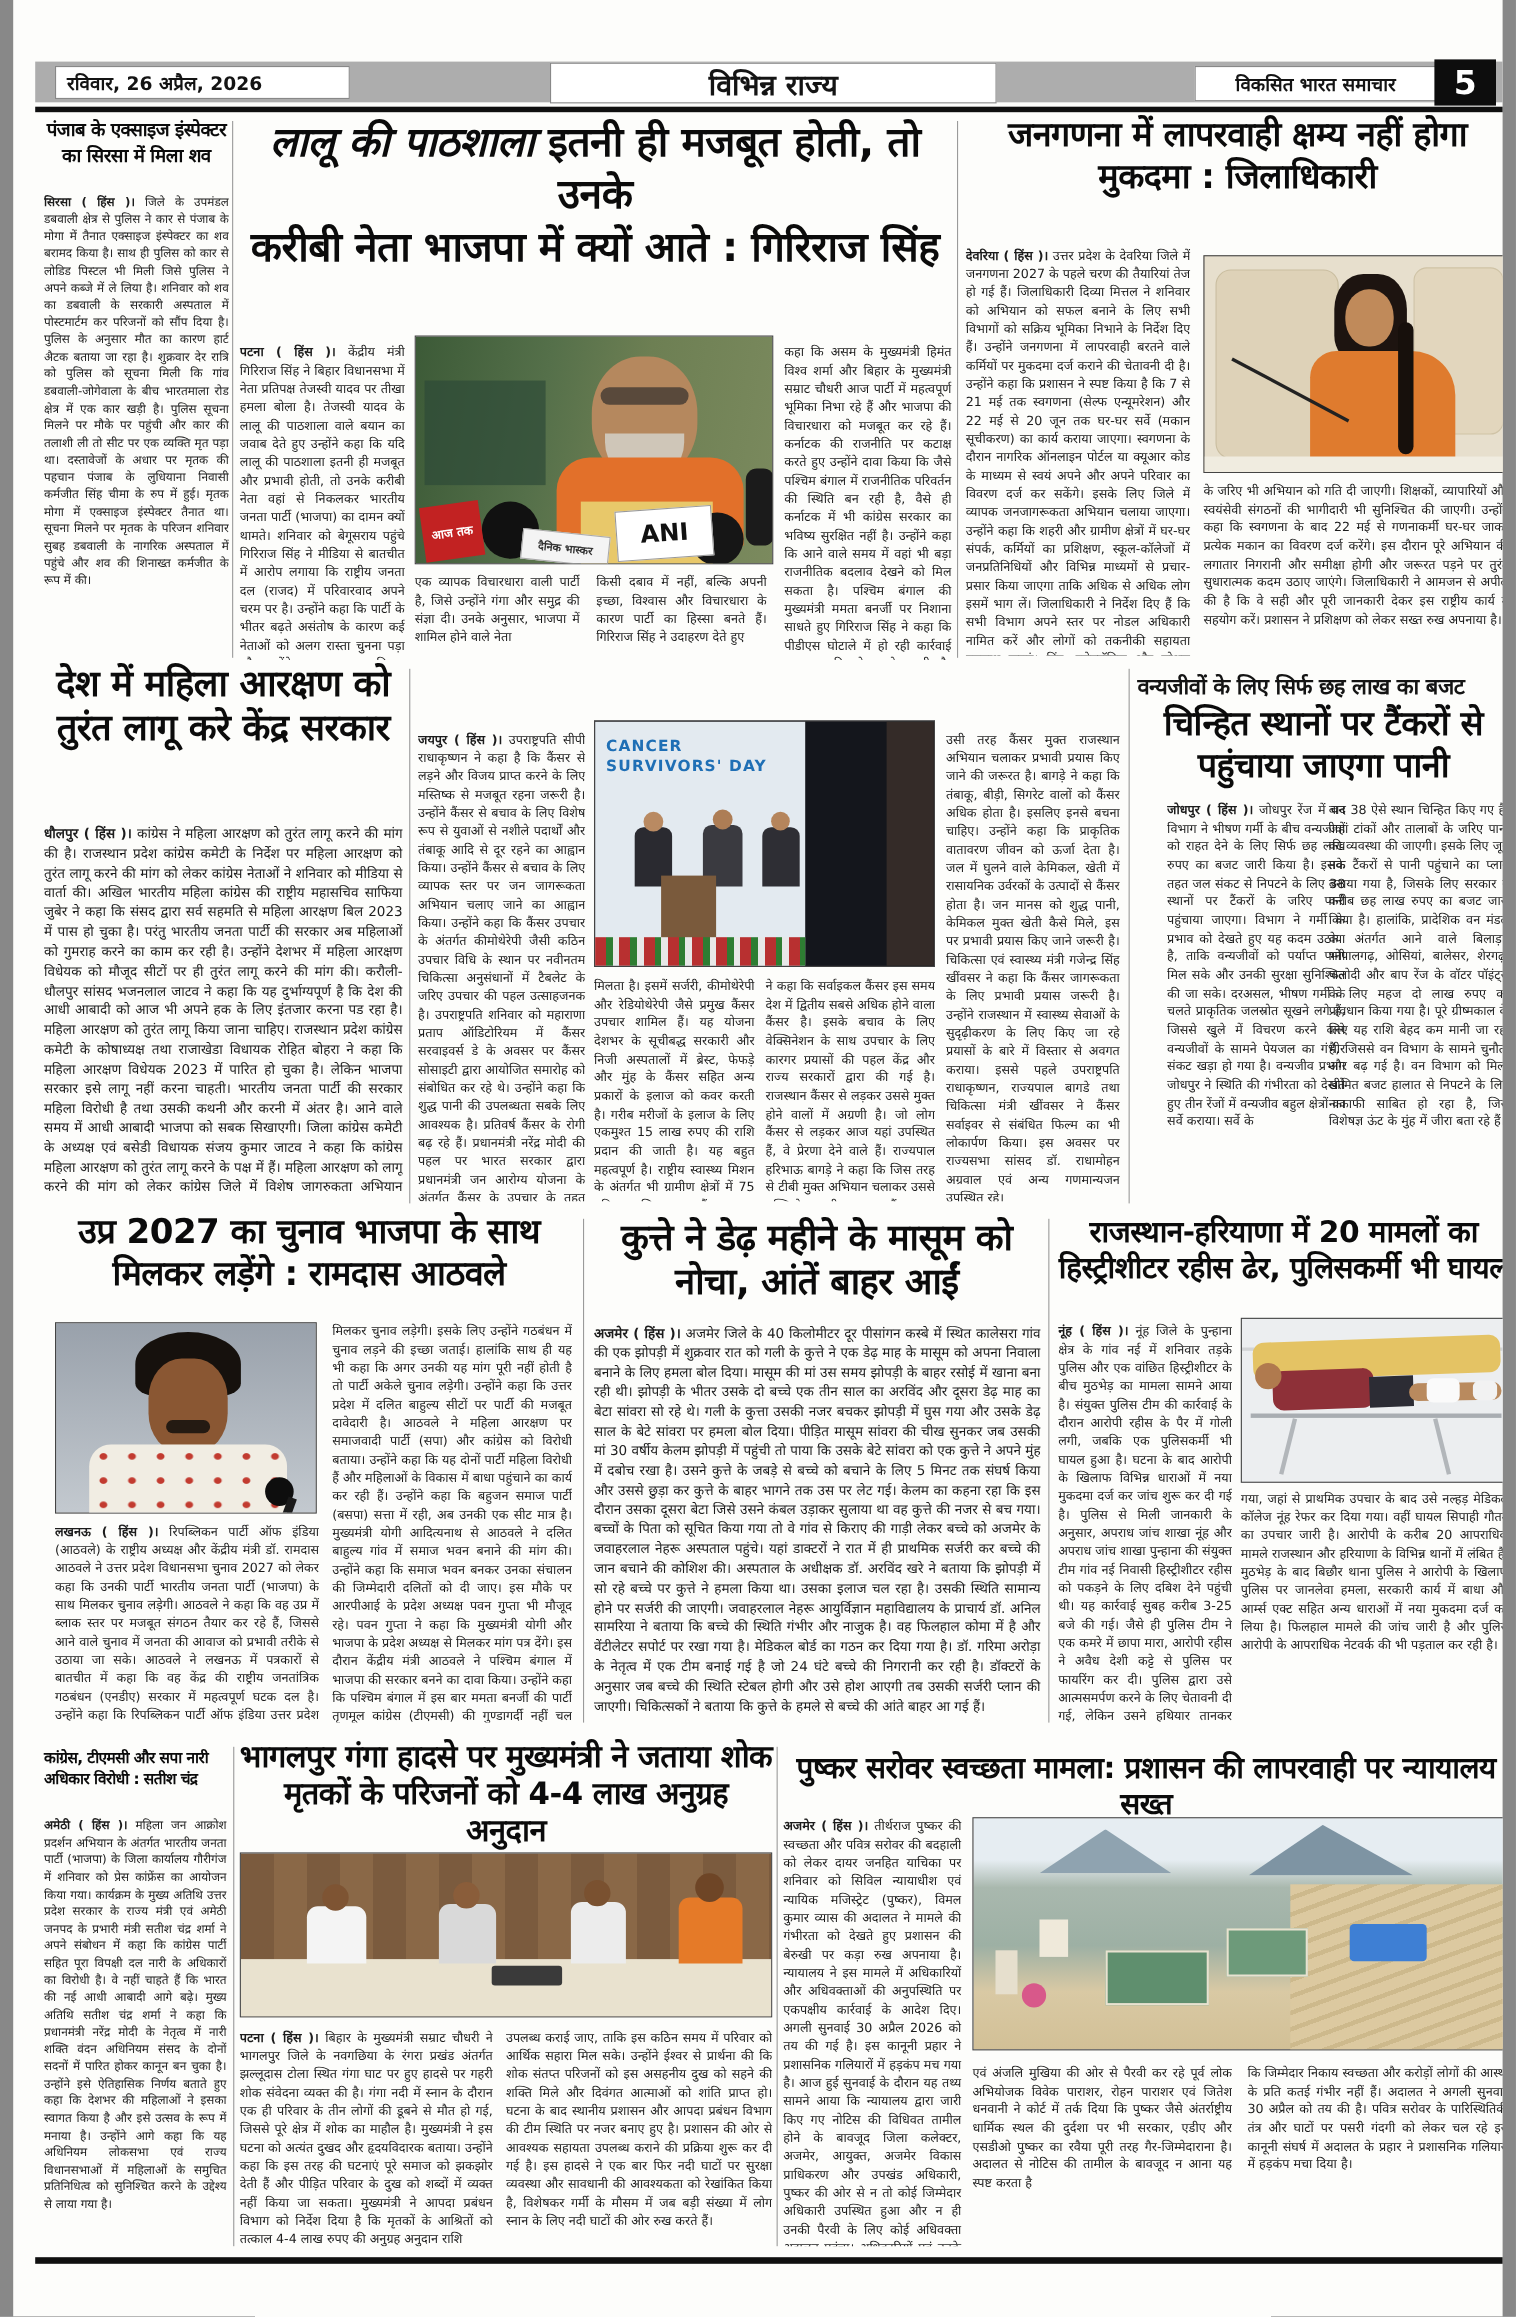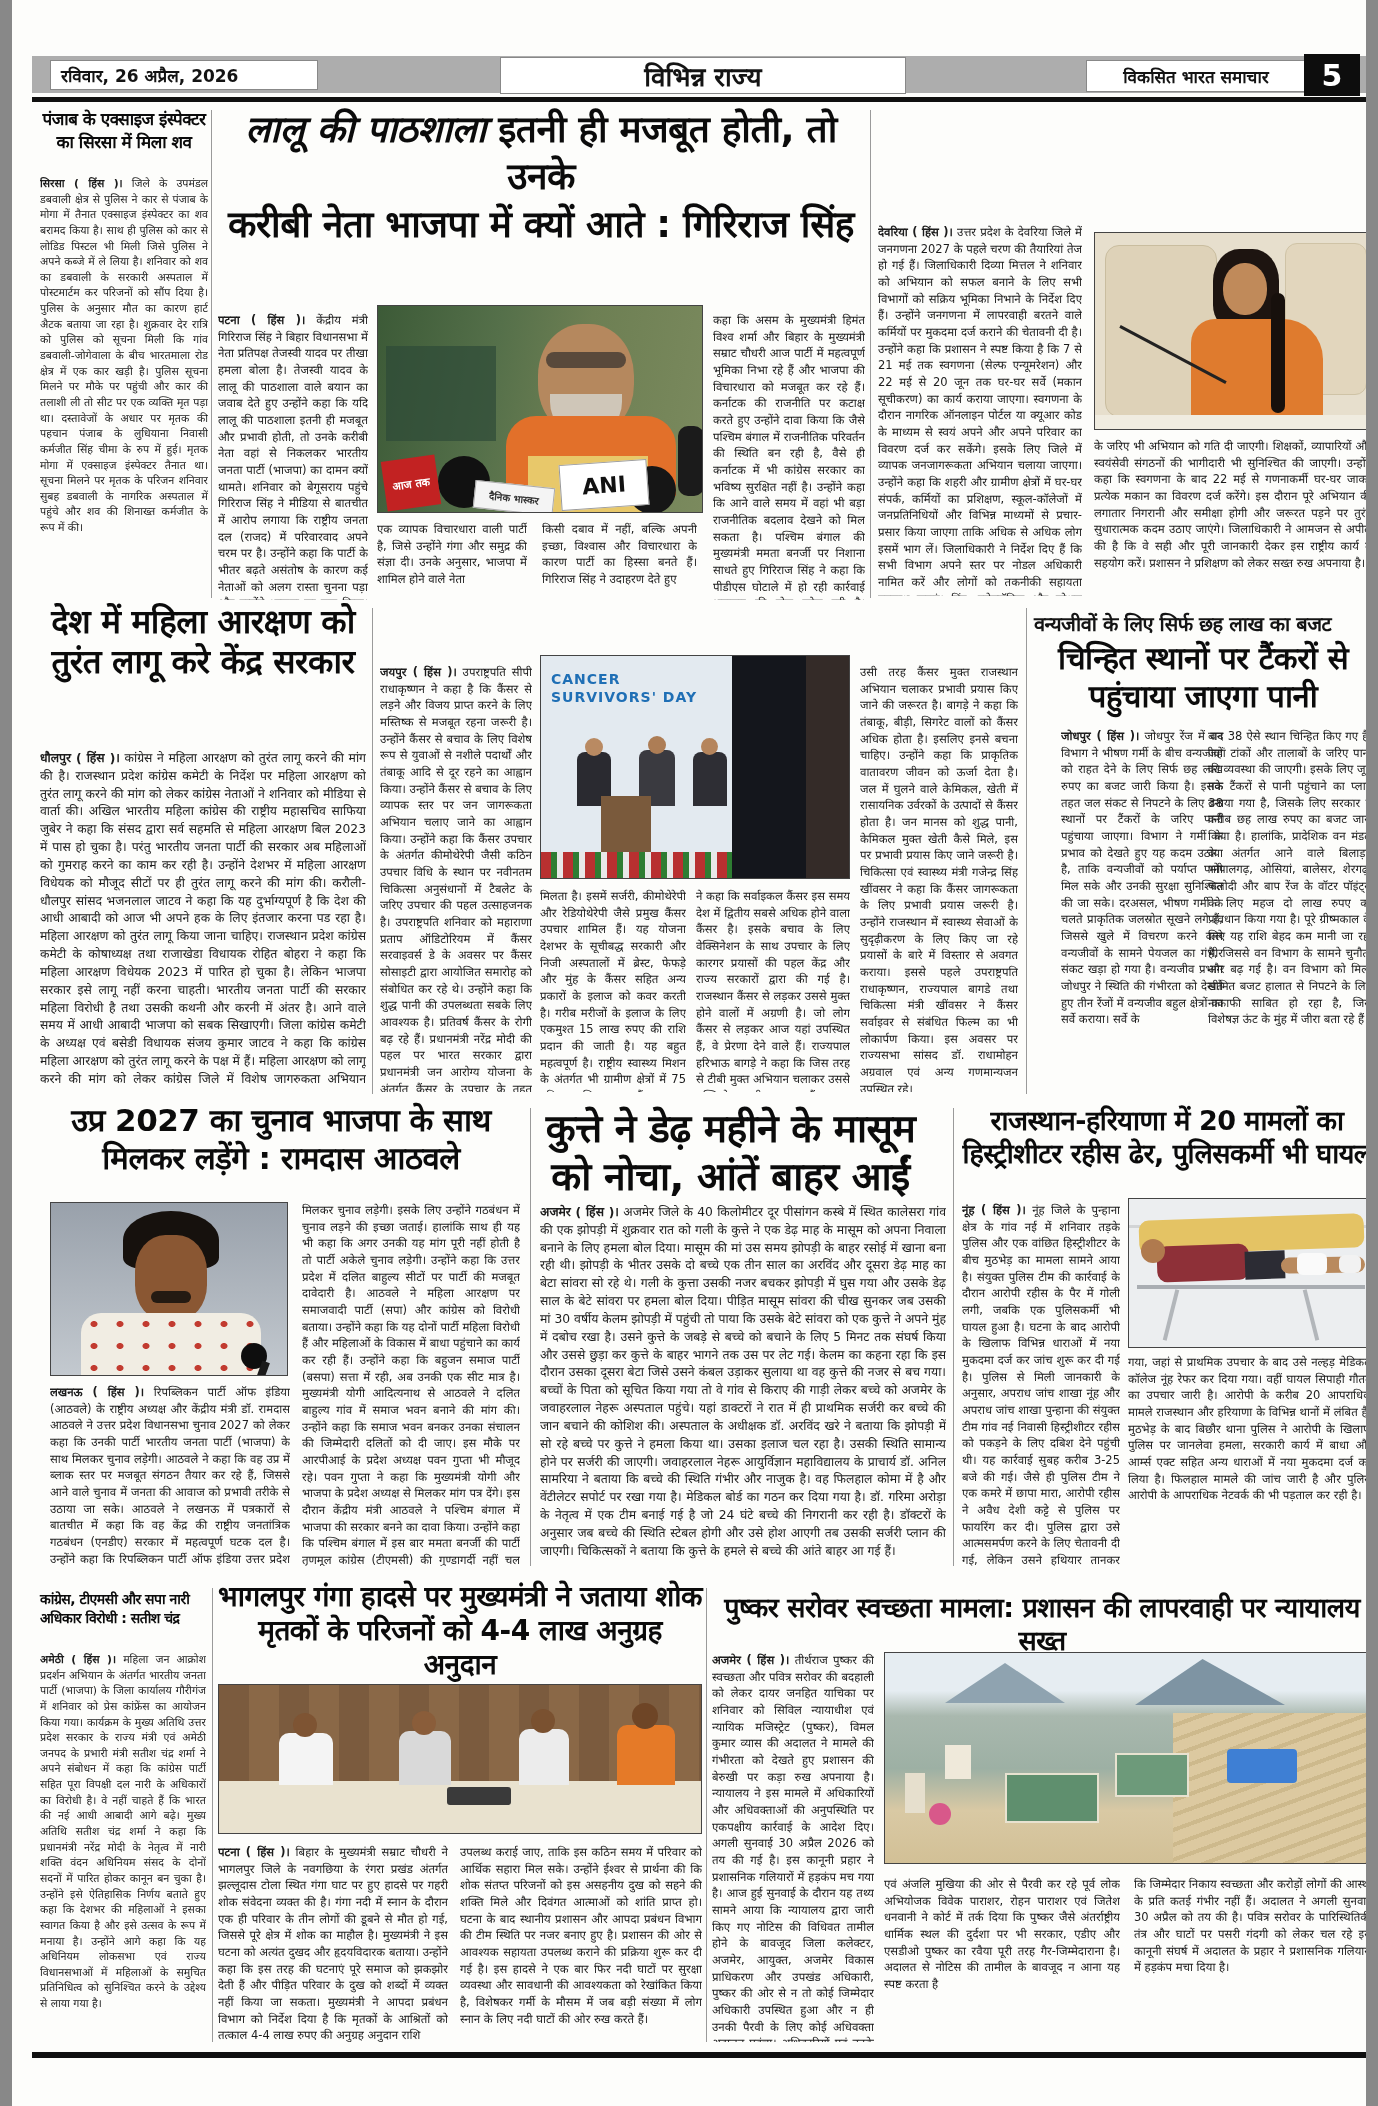--- a/index.html
+++ b/index.html
@@ -86,20 +86,21 @@
         <span>ANI</span>
       </div>
     <div class="ph" style="left:96px;top:178px;width:78px;height:26px;background:#f4f4f4;border:1px solid #aaa;color:#333;font-size:10px;font-weight:bold;display:flex;align-items:center;justify-content:center;transform:rotate(6deg);">
         <span>दैनिक भास्कर</span>
       </div>
   </div>
   <div class="abs col" style="left:701px;top:312px;width:152px;height:288px;">कहा कि असम के मुख्यमंत्री हिमंत विश्व शर्मा और बिहार के मुख्यमंत्री सम्राट चौधरी आज पार्टी में महत्वपूर्ण भूमिका निभा रहे हैं और भाजपा की विचारधारा को मजबूत कर रहे हैं। कर्नाटक की राजनीति पर कटाक्ष करते हुए उन्होंने दावा किया कि जैसे पश्चिम बंगाल में राजनीतिक परिवर्तन की स्थिति बन रही है, वैसे ही कर्नाटक में भी कांग्रेस सरकार का भविष्य सुरक्षित नहीं है। उन्होंने कहा कि आने वाले समय में वहां भी बड़ा राजनीतिक बदलाव देखने को मिल सकता है। पश्चिम बंगाल की मुख्यमंत्री ममता बनर्जी पर निशाना साधते हुए गिरिराज सिंह ने कहा कि पीडीएस घोटाले में हो रही कार्रवाई भ्रष्टाचार की पोल खोल रही है। उन्होंने कहा कि जो जैसा करेगा, उसे वैसा ही परिणाम भुगतना पड़ेगा।</div>
   <div class="abs col" style="left:365px;top:521px;width:150px;height:78px;">एक व्यापक विचारधारा वाली पार्टी है, जिसे उन्होंने गंगा और समुद्र की संज्ञा दी। उनके अनुसार, भाजपा में शामिल होने वाले नेता</div>
   <div class="abs col" style="left:530px;top:521px;width:155px;height:78px;">किसी दबाव में नहीं, बल्कि अपनी इच्छा, विश्वास और विचारधारा के कारण पार्टी का हिस्सा बनते हैं। गिरिराज सिंह ने उदाहरण देते हुए</div>
 
+  <div class="abs hl hl-lg" style="left:866px;top:105px;width:494px;height:112px;font-size:31px;">जनगणना में लापरवाही क्षम्य नहीं होगा मुकदमा : जिलाधिकारी</div>
   <div class="abs col" style="left:866px;top:224px;width:204px;height:372px;">
     <p><b class="dl">देवरिया ( हिंस )।</b> <span>उत्तर प्रदेश के देवरिया जिले में जनगणना 2027 के पहले चरण की तैयारियां तेज हो गई हैं। जिलाधिकारी दिव्या मित्तल ने शनिवार को अभियान को सफल बनाने के लिए सभी विभागों को सक्रिय भूमिका निभाने के निर्देश दिए हैं। उन्होंने जनगणना में लापरवाही बरतने वाले कर्मियों पर मुकदमा दर्ज कराने की चेतावनी दी है। उन्होंने कहा कि प्रशासन ने स्पष्ट किया है कि 7 से 21 मई तक स्वगणना (सेल्फ एन्यूमरेशन) और 22 मई से 20 जून तक घर-घर सर्वे (मकान सूचीकरण) का कार्य कराया जाएगा। स्वगणना के दौरान नागरिक ऑनलाइन पोर्टल या क्यूआर कोड के माध्यम से स्वयं अपने और अपने परिवार का विवरण दर्ज कर सकेंगे। इसके लिए जिले में व्यापक जनजागरूकता अभियान चलाया जाएगा। उन्होंने कहा कि शहरी और ग्रामीण क्षेत्रों में घर-घर संपर्क, कर्मियों का प्रशिक्षण, स्कूल-कॉलेजों में जनप्रतिनिधियों और विभिन्न माध्यमों से प्रचार-प्रसार किया जाएगा ताकि अधिक से अधिक लोग इसमें भाग लें। जिलाधिकारी ने निर्देश दिए हैं कि सभी विभाग अपने स्तर पर नोडल अधिकारी नामित करें और लोगों को तकनीकी सहायता उपलब्ध कराएं। प्रिंट, इलेक्ट्रॉनिक और सोशल मीडिया के साथ पोस्टर, बैनर और पंपलेट</span></p>
   </div>
 
   <div class="abs photo" style="left:1082px;top:232px;width:278px;height:198px;background:#e7dfcd;">
     <div class="ph" style="left:10px;top:12px;width:110px;height:170px;background:#ded2b8;border-radius:14px;border:1px solid #c9bd9f;"></div>
     <div class="ph" style="left:190px;top:10px;width:80px;height:150px;background:#e2d6bd;border-radius:12px;border:1px solid #cfc3a6;"></div>
     <div class="ph" style="left:118px;top:16px;width:66px;height:80px;background:#1d1410;border-radius:40% 40% 30% 30%;"></div>
     <div class="ph" style="left:128px;top:30px;width:44px;height:52px;background:#c08a5a;border-radius:48%;"></div>
     <div class="ph" style="left:96px;top:86px;width:132px;height:112px;background:#df7b2e;border-radius:24px 40px 0 0;"></div>
@@ -156,21 +157,21 @@
     <div class="ph" style="left:100px;top:88px;width:40px;height:12px;background:#241a12;border-radius:6px;"></div>
     <div class="ph" style="left:30px;top:110px;width:180px;height:64px;background:#f1ede3;background-image:radial-gradient(#c23b30 3px,transparent 4px);background-size:26px 22px;border-radius:20px 20px 0 0;"></div>
     <div class="ph" style="left:190px;top:140px;width:26px;height:26px;background:#0e0e0e;border-radius:50%;"></div>
     <div class="ph" style="left:206px;top:158px;width:8px;height:30px;background:#1a1a1a;transform:rotate(20deg);"></div>
   </div>
   <div class="abs col" style="left:290px;top:1202px;width:218px;height:364px;">मिलकर चुनाव लड़ेगी। इसके लिए उन्होंने गठबंधन में चुनाव लड़ने की इच्छा जताई। हालांकि साथ ही यह भी कहा कि अगर उनकी यह मांग पूरी नहीं होती है तो पार्टी अकेले चुनाव लड़ेगी। उन्होंने कहा कि उत्तर प्रदेश में दलित बाहुल्य सीटों पर पार्टी की मजबूत दावेदारी है। आठवले ने महिला आरक्षण पर समाजवादी पार्टी (सपा) और कांग्रेस को विरोधी बताया। उन्होंने कहा कि यह दोनों पार्टी महिला विरोधी हैं और महिलाओं के विकास में बाधा पहुंचाने का कार्य कर रही हैं। उन्होंने कहा कि बहुजन समाज पार्टी (बसपा) सत्ता में रही, अब उनकी एक सीट मात्र है। मुख्यमंत्री योगी आदित्यनाथ से आठवले ने दलित बाहुल्य गांव में समाज भवन बनाने की मांग की। उन्होंने कहा कि समाज भवन बनकर उनका संचालन की जिम्मेदारी दलितों को दी जाए। इस मौके पर आरपीआई के प्रदेश अध्यक्ष पवन गुप्ता भी मौजूद रहे। पवन गुप्ता ने कहा कि मुख्यमंत्री योगी और भाजपा के प्रदेश अध्यक्ष से मिलकर मांग पत्र देंगे। इस दौरान केंद्रीय मंत्री आठवले ने पश्चिम बंगाल में भाजपा की सरकार बनने का दावा किया। उन्होंने कहा कि पश्चिम बंगाल में इस बार ममता बनर्जी की पार्टी तृणमूल कांग्रेस (टीएमसी) की गुण्डागर्दी नहीं चल पाई। इस बार बंपर मतदान हो रहा है। हमारा अनुमान है कि इस बार पश्चिम बंगाल में भाजपा नीत एनडीए की सरकार बनेगी।</div>
   <div class="abs col" style="left:38px;top:1384px;width:240px;height:182px;">
     <p><b class="dl">लखनऊ ( हिंस )।</b> <span>रिपब्लिकन पार्टी ऑफ इंडिया (आठवले) के राष्ट्रीय अध्यक्ष और केंद्रीय मंत्री डॉ. रामदास आठवले ने उत्तर प्रदेश विधानसभा चुनाव 2027 को लेकर कहा कि उनकी पार्टी भारतीय जनता पार्टी (भाजपा) के साथ मिलकर चुनाव लड़ेगी। आठवले ने कहा कि वह उप्र में ब्लाक स्तर पर मजबूत संगठन तैयार कर रहे हैं, जिससे आने वाले चुनाव में जनता की आवाज को प्रभावी तरीके से उठाया जा सके। आठवले ने लखनऊ में पत्रकारों से बातचीत में कहा कि वह केंद्र की राष्ट्रीय जनतांत्रिक गठबंधन (एनडीए) सरकार में महत्वपूर्ण घटक दल है। उन्होंने कहा कि रिपब्लिकन पार्टी ऑफ इंडिया उत्तर प्रदेश में भी भारतीय जनता पार्टी (भाजपा) के साथ</span></p>
   </div>
 
-  <div class="abs hl hl-lg" style="left:516px;top:1105px;width:405px;height:92px;font-size:39px;">कुत्ते ने डेढ़ महीने के मासूम को नोचा, आंतें बाहर आईं</div>
+  <div class="abs hl hl-lg" style="left:528px;top:1105px;width:405px;height:92px;font-size:33px;">कुत्ते ने डेढ़ महीने के मासूम को नोचा, आंतें बाहर आईं</div>
   <div class="abs col col-w" style="left:528px;top:1204px;width:406px;height:360px;">
     <p><b class="dl">अजमेर ( हिंस )।</b> <span>अजमेर जिले के 40 किलोमीटर दूर पीसांगन कस्बे में स्थित कालेसरा गांव की एक झोपड़ी में शुक्रवार रात को गली के कुत्ते ने एक डेढ़ माह के मासूम को अपना निवाला बनाने के लिए हमला बोल दिया। मासूम की मां उस समय झोपड़ी के बाहर रसोई में खाना बना रही थी। झोपड़ी के भीतर उसके दो बच्चे एक तीन साल का अरविंद और दूसरा डेढ़ माह का बेटा सांवरा सो रहे थे। गली के कुत्ता उसकी नजर बचकर झोपड़ी में घुस गया और उसके डेढ़ साल के बेटे सांवरा पर हमला बोल दिया। पीड़ित मासूम सांवरा की चीख सुनकर जब उसकी मां 30 वर्षीय केलम झोपड़ी में पहुंची तो पाया कि उसके बेटे सांवरा को एक कुत्ते ने अपने मुंह में दबोच रखा है। उसने कुत्ते के जबड़े से बच्चे को बचाने के लिए 5 मिनट तक संघर्ष किया और उससे छुड़ा कर कुत्ते के बाहर भागने तक उस पर लेट गई। केलम का कहना रहा कि इस दौरान उसका दूसरा बेटा जिसे उसने कंबल उड़ाकर सुलाया था वह कुत्ते की नजर से बच गया। बच्चों के पिता को सूचित किया गया तो वे गांव से किराए की गाड़ी लेकर बच्चे को अजमेर के जवाहरलाल नेहरू अस्पताल पहुंचे। यहां डाक्टरों ने रात में ही प्राथमिक सर्जरी कर बच्चे की जान बचाने की कोशिश की। अस्पताल के अधीक्षक डॉ. अरविंद खरे ने बताया कि झोपड़ी में सो रहे बच्चे पर कुत्ते ने हमला किया था। उसका इलाज चल रहा है। उसकी स्थिति सामान्य होने पर सर्जरी की जाएगी। जवाहरलाल नेहरू आयुर्विज्ञान महाविद्यालय के प्राचार्य डॉ. अनिल सामरिया ने बताया कि बच्चे की स्थिति गंभीर और नाजुक है। वह फिलहाल कोमा में है और वेंटीलेटर सपोर्ट पर रखा गया है। मेडिकल बोर्ड का गठन कर दिया गया है। डॉ. गरिमा अरोड़ा के नेतृत्व में एक टीम बनाई गई है जो 24 घंटे बच्चे की निगरानी कर रही है। डॉक्टरों के अनुसार जब बच्चे की स्थिति स्टेबल होगी और उसे होश आएगी तब उसकी सर्जरी प्लान की जाएगी। चिकित्सकों ने बताया कि कुत्ते के हमले से बच्चे की आंते बाहर आ गई हैं।</span></p>
   </div>
 
   <div class="abs hl hl-md" style="left:950px;top:1105px;width:410px;height:90px;font-size:27px;">राजस्थान-हरियाणा में 20 मामलों का हिस्ट्रीशीटर रहीस ढेर, पुलिसकर्मी भी घायल</div>
   <div class="abs col" style="left:950px;top:1202px;width:158px;height:364px;">
     <p><b class="dl">नूंह ( हिंस )।</b> <span>नूंह जिले के पुन्हाना क्षेत्र के गांव नई में शनिवार तड़के पुलिस और एक वांछित हिस्ट्रीशीटर के बीच मुठभेड़ का मामला सामने आया है। संयुक्त पुलिस टीम की कार्रवाई के दौरान आरोपी रहीस के पैर में गोली लगी, जबकि एक पुलिसकर्मी भी घायल हुआ है। घटना के बाद आरोपी के खिलाफ विभिन्न धाराओं में नया मुकदमा दर्ज कर जांच शुरू कर दी गई है। पुलिस से मिली जानकारी के अनुसार, अपराध जांच शाखा नूंह और अपराध जांच शाखा पुन्हाना की संयुक्त टीम गांव नई निवासी हिस्ट्रीशीटर रहीस को पकड़ने के लिए दबिश देने पहुंची थी। यह कार्रवाई सुबह करीब 3-25 बजे की गई। जैसे ही पुलिस टीम ने एक कमरे में छापा मारा, आरोपी रहीस ने अवैध देशी कट्टे से पुलिस पर फायरिंग कर दी। पुलिस द्वारा उसे आत्मसमर्पण करने के लिए चेतावनी दी गई, लेकिन उसने हथियार तानकर पुलिस टीम को धमकाना जारी रखा। स्थिति को देखते हुए पुलिस ने आत्मरक्षा में जवाबी कार्रवाई की, जिसमें रहीस के दाहिने पैर में गोली लग गई और उसे मौके पर ही काबू कर लिया गया। घायल आरोपी को तुरंत सामुदायिक स्वास्थ्य केंद्र पुन्हाना ले जाया</span></p>
   </div>
 
   <div class="abs photo" style="left:1116px;top:1198px;width:244px;height:150px;background:#eceef0;">

